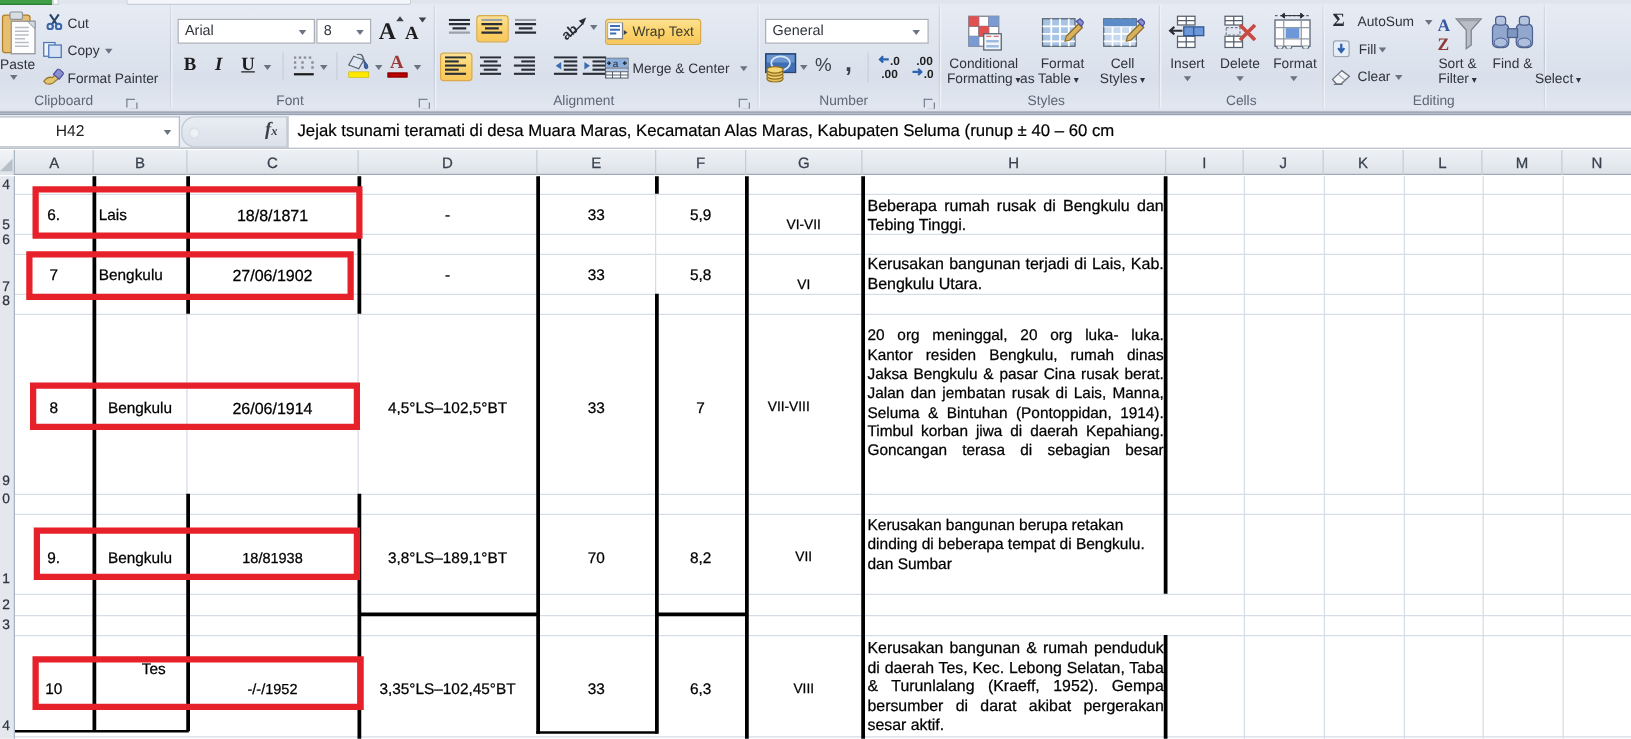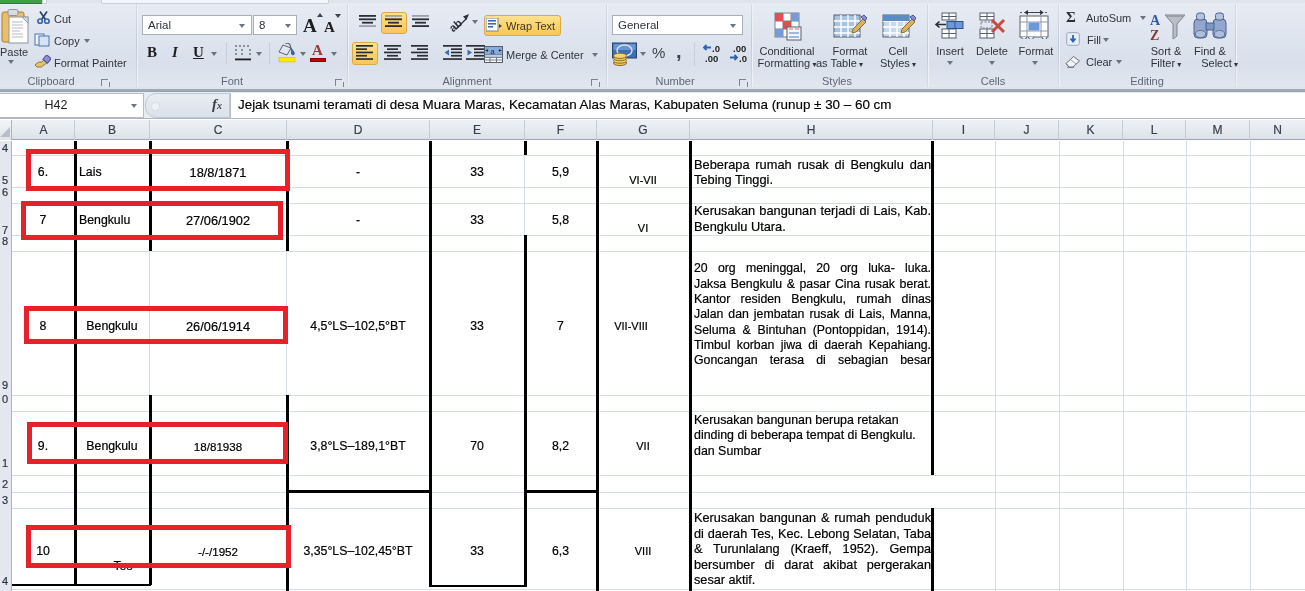--- a/index.html
+++ b/index.html
@@ -390,40 +390,40 @@
         <rect x="1" y="9" width="13" height="19" rx="4" fill="#92a7cd" stroke="#4d6190"></rect>
         <rect x="20" y="9" width="13" height="19" rx="4" fill="#92a7cd" stroke="#4d6190"></rect>
         <rect x="13" y="13" width="8" height="7" fill="#7e96c0" stroke="#4d6190"></rect>
         <ellipse cx="7.5" cy="24" rx="5.2" ry="3.6" fill="#aebfdd" stroke="#4d6190" stroke-width="0.8"></ellipse>
         <ellipse cx="26.5" cy="24" rx="5.2" ry="3.6" fill="#aebfdd" stroke="#4d6190" stroke-width="0.8"></ellipse>
         <rect x="3.5" y="3" width="8" height="7" rx="2.5" fill="#b4c3de" stroke="#4d6190"></rect>
         <rect x="22.5" y="3" width="8" height="7" rx="2.5" fill="#b4c3de" stroke="#4d6190"></rect>
       </g>
     </svg>
     <div class="btxt" style="left:1182px;top:45px;width:56px;text-align:center">Find &amp;</div>
-    <div class="btxt" style="left:1182px;top:57px;width:56px;text-align:right">Select<span style="font-size:8px"> ▾</span></div>
+    <div class="btxt" style="left:1228px;top:57px;width:56px;text-align:left">Select<span style="font-size:8px"> ▾</span></div>
 
     <div class="abs" style="left:0;top:87px;width:1305px;height:2px;background:#dfe4ec"></div>
     <div class="abs" style="left:0;top:89px;width:1305px;height:2px;background:#a0a9b8"></div>
   </div>
   <div id="fbar">
 
     <div class="abs" style="left:0;top:1px;width:144px;height:25px;background:#fff;border:1px solid #b6bcc7;border-left:none">
       <div class="abs" style="left:26px;top:4px;width:60px;font-size:12.5px;color:#222;text-align:center">H42</div>
       <div class="dda" style="left:131px;top:10px"></div>
     </div>
 
     <div class="abs" style="left:145px;top:1px;width:85px;height:25px;background:linear-gradient(#e9edf3,#dbe1ea);border:1px solid #c2c9d4;border-radius:11px 0 0 11px">
       <div class="abs" style="left:5px;top:8px;width:9px;height:9px;border-radius:50%;background:#eef1f5;box-shadow:inset 0 0 2px #b9c2cf"></div>
       <div class="abs" style="left:66px;top:2px;font-size:15px;font-style:italic;font-family:'Liberation Serif',serif;color:#3c414b;font-weight:bold">f<span style="font-size:10px">x</span></div>
     </div>
     <div class="abs" style="left:230px;top:1px;width:1px;height:25px;background:#b6bcc7"></div>
 
     <div class="abs" style="left:231px;top:1px;width:1074px;height:25px;background:#fff">
-      <div class="abs" style="left:7px;top:4px;font-size:13.4px;color:#000;white-space:nowrap;-webkit-text-stroke:0.15px #000">Jejak tsunami teramati di desa Muara Maras, Kecamatan Alas Maras, Kabupaten Seluma (runup ± 30 – 60 cm</div>
+      <div class="abs" style="left:7px;top:4px;font-size:13.4px;color:#000;white-space:nowrap;-webkit-text-stroke:0.15px #000">Jejak tsunami teramati di desa Muara Maras, Kecamatan Alas Maras, Kabupaten Seluma (runup ± 40 – 60 cm</div>
     </div>
   </div>
   <div id="chead">
     <div class="chd" style="left:0;width:12px;border-right:1px solid #aab4c2;background:linear-gradient(#f2f4f7,#dfe4ea)">
       <div style="position:absolute;right:1px;bottom:3px;width:0;height:0;border-left:10px solid transparent;border-bottom:10px solid #b8bfc8"></div>
     </div>
     <div class="chd" style="left:13px;width:62px">A</div>
     <div class="chd" style="left:75px;width:75px">B</div>
     <div class="chd" style="left:150px;width:137px">C</div>
     <div class="chd" style="left:287px;width:143px">D</div>
@@ -520,39 +520,39 @@
 
     <div class="ct" style="left:12px;width:62px;top:298.5px">9.</div>
     <div class="ct" style="left:75px;width:74px;top:298.5px">Bengkulu</div>
     <div class="ct" style="left:150px;width:136px;top:298.5px;font-size:11.6px">18/81938</div>
     <div class="ct" style="left:287px;width:142px;top:298.5px">3,8°LS–189,1°BT</div>
     <div class="ct" style="left:430px;width:94px;top:298.5px">70</div>
     <div class="ct" style="left:525px;width:71px;top:298.5px">8,2</div>
     <div class="ct cg" style="left:597px;width:92px;top:298.5px">VII</div>
 
     <div class="ct" style="left:12px;width:62px;top:403.5px">10</div>
-    <div class="ct" style="left:75px;width:96px;top:419px">Tes</div>
+    <div class="ct" style="left:75px;width:96px;top:388px">Tes</div>
     <div class="ct" style="left:150px;width:136px;top:403.5px;font-size:11.6px">-/-/1952</div>
     <div class="ct" style="left:287px;width:142px;top:403.5px">3,35°LS–102,45°BT</div>
     <div class="ct" style="left:430px;width:94px;top:403.5px">33</div>
     <div class="ct" style="left:525px;width:71px;top:403.5px">6,3</div>
     <div class="ct cg" style="left:597px;width:92px;top:403.5px">VIII</div>
 
     <div class="htext f45" style="top:15.9px">
       <div class="jl">Beberapa rumah rusak di Bengkulu dan</div>
       <div class="ll">Tebing Tinggi.</div>
     </div>
     <div class="htext f45" style="top:62.4px">
       <div class="jl">Kerusakan bangunan terjadi di Lais, Kab.</div>
       <div class="ll">Bengkulu Utara.</div>
     </div>
     <div class="htext f49" style="top:120.4px">
       <div class="jl">20 org meninggal, 20 org luka- luka.</div>
+      <div class="jl">Kantor residen Bengkulu, rumah dinas</div>
       <div class="jl">Jaksa Bengkulu &amp; pasar Cina rusak berat.</div>
-      <div class="jl">Kantor residen Bengkulu, rumah dinas</div>
       <div class="jl">Jalan dan jembatan rusak di Lais, Manna,</div>
       <div class="jl">Seluma &amp; Bintuhan (Pontoppidan, 1914).</div>
       <div class="jl">Timbul korban jiwa di daerah Kepahiang.</div>
       <div class="jl">Goncangan terasa di sebagian besar</div>
     </div>
     <div class="htext f51" style="top:271.5px">
       <div class="ll">Kerusakan bangunan berupa retakan</div>
       <div class="ll">dinding di beberapa tempat di Bengkulu.</div>
       <div class="ll">dan Sumbar</div>
     </div>

